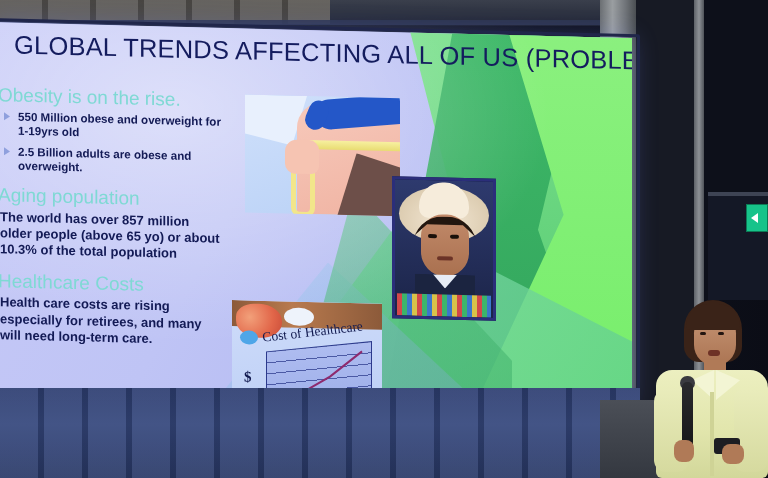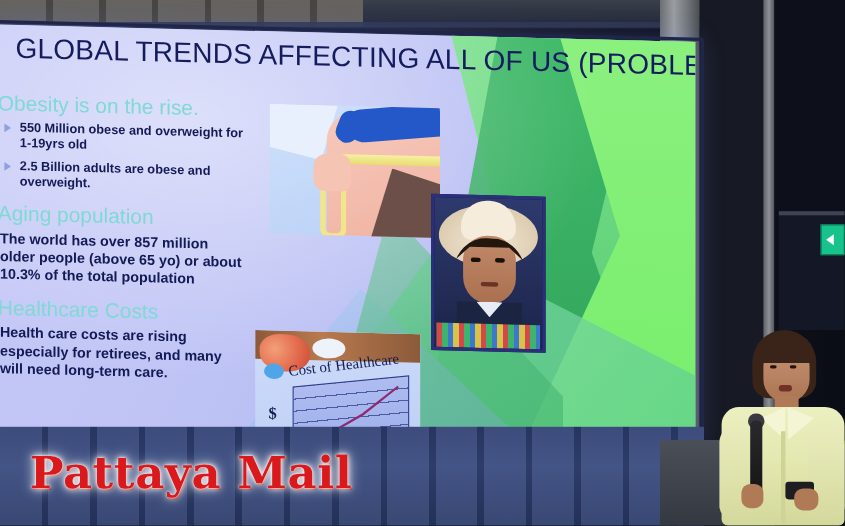--- a/index.html
+++ b/index.html
@@ -312,23 +312,20 @@
 
     </div>
   </div>
   <div class="screen-bezel"></div>
 
   <div class="wall-low">
     <div class="panels"></div>
   </div>
   <div class="wall-low-r"></div>
 
-  <div class="watermark">
-    <div class="wm-text">Pattaya Mail</div>
-  </div>
 
   <div class="speaker-bg"></div>
   <div class="speaker">
     <div class="sp-hair"></div>
     <div class="sp-face"></div>
     <div class="sp-hair-front"></div>
     <div class="sp-eye l"></div>
     <div class="sp-eye r"></div>
     <div class="sp-mouth"></div>
     <div class="sp-neck"></div>

